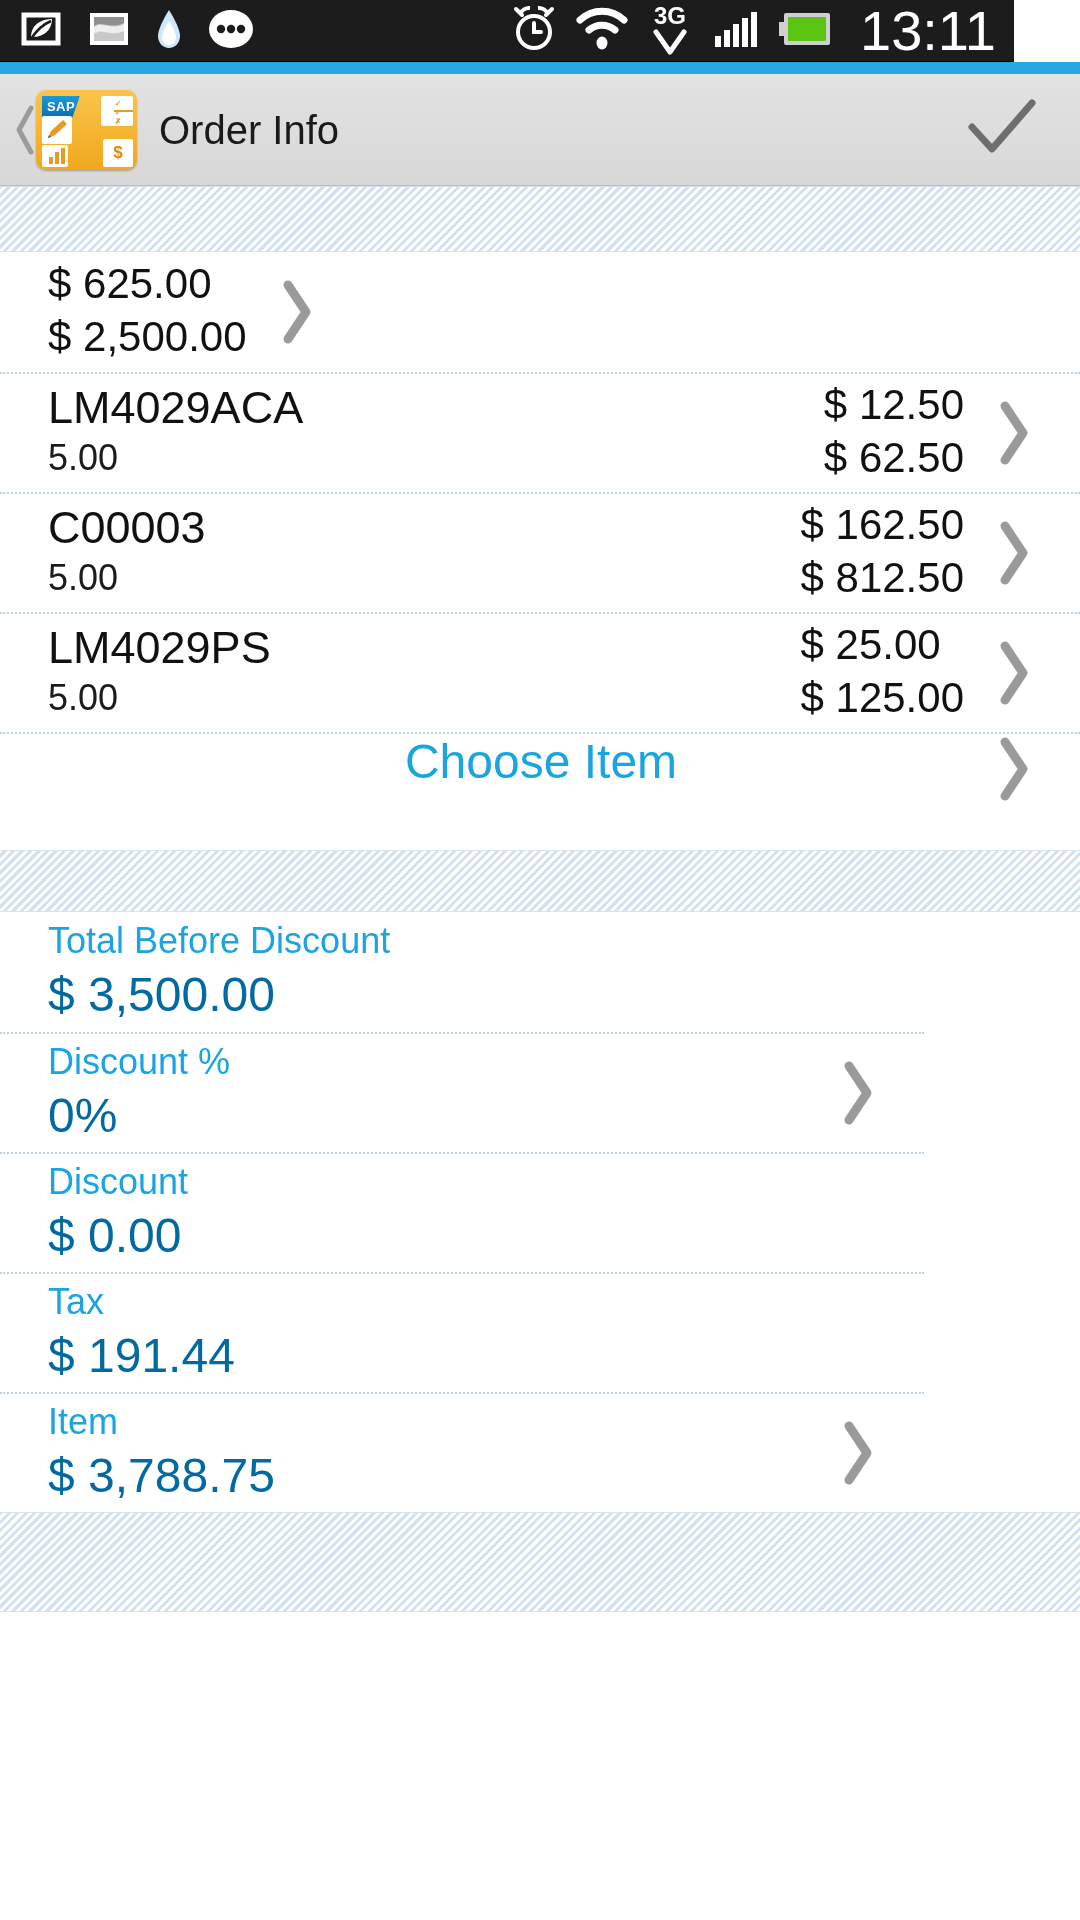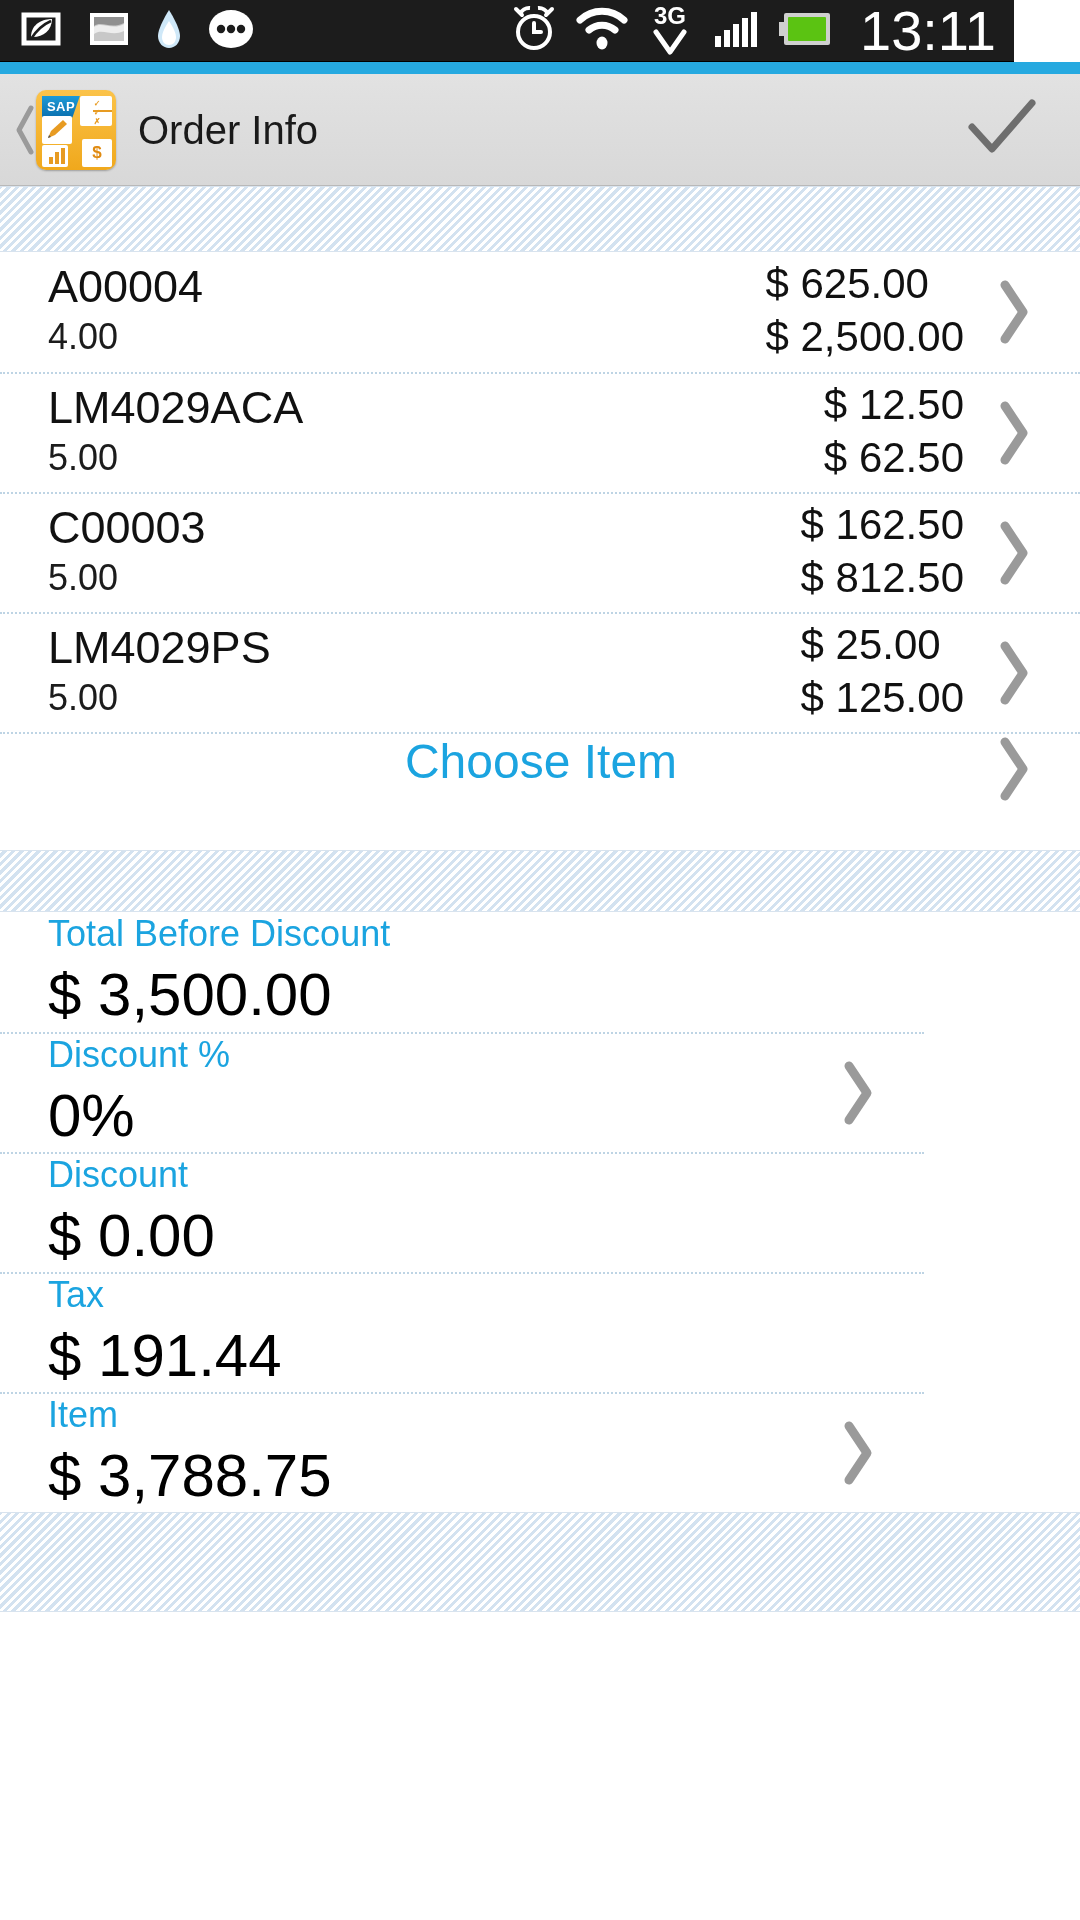--- a/index.html
+++ b/index.html
@@ -40,21 +40,21 @@
     height:112px; width:1080px;
     background:linear-gradient(#e2e2e2,#d8d8d8);
     display:flex; align-items:center;
     border-bottom:1px solid #b9b9b9;
   }
   .back-chevron{
     width:34px; margin-left:8px; display:flex; justify-content:center;
     color:#9a9a9a;
   }
   .app-icon{
-    width:80px; height:80px; border-radius:10px;
+    width:101px; height:80px; border-radius:10px;
     background:linear-gradient(#fbc34a,#f0a81c);
     margin-left:-6px;
     position:relative; flex:none;
     box-shadow:0 1px 2px rgba(0,0,0,.28);
     overflow:hidden;
   }
   .sap-logo{
     position:absolute; left:6px; top:6px; width:38px; height:22px;
     background:linear-gradient(#1c9ad6,#0a6fae);
     color:#fff; font-size:13px; font-weight:bold; letter-spacing:.5px;
@@ -151,21 +151,21 @@
     height:120px; width:924px; background:#fff;
     display:flex; align-items:center; padding:0 46px 0 48px;
   }
   .total-row + .total-row{ border-top:2px dotted #bed4e4;gap:24px; }
   .total-main{ flex:1; }
   .total-label{
     font-size:36px; color:#1ba4e0; line-height:1.2;
     font-family:"Liberation Sans", sans-serif;
   }
   .total-value{
-    font-size:60px; color:#000000; line-height:1.25; margin-top:2px;
+    font-size:48px; color:#0369a1; line-height:1.25; margin-top:2px;
     font-family:"Liberation Sans", sans-serif;
   }
 </style>
 </head>
 <body>
 
 <div class="statusbar">
   <div class="sb-left">
 
     <span class="sb-ico">
@@ -296,24 +296,20 @@
       <path d="M6 30 L26 52 L66 6" stroke="#6e6e6e" stroke-width="7" fill="none" stroke-linecap="round" stroke-linejoin="round"></path>
     </svg>
   </div>
 </div>
 
 <div class="stripe top"></div>
 
 <div>
 
   <div class="item-row">
-    <div class="item-main">
-      <div class="item-code">A00004</div>
-      <div class="item-qty">4.00</div>
-    </div>
     <div class="item-prices">
       <div class="item-price">$ 625.00</div>
       <div class="item-total">$ 2,500.00</div>
     </div>
     <div class="chev">
       <svg width="34" height="70" viewBox="0 0 34 70">
         <path d="M8 8 L26 35 L8 62" stroke="#9a9a9a" stroke-width="9" fill="none" stroke-linecap="round" stroke-linejoin="round"></path>
       </svg>
     </div>
   </div>

